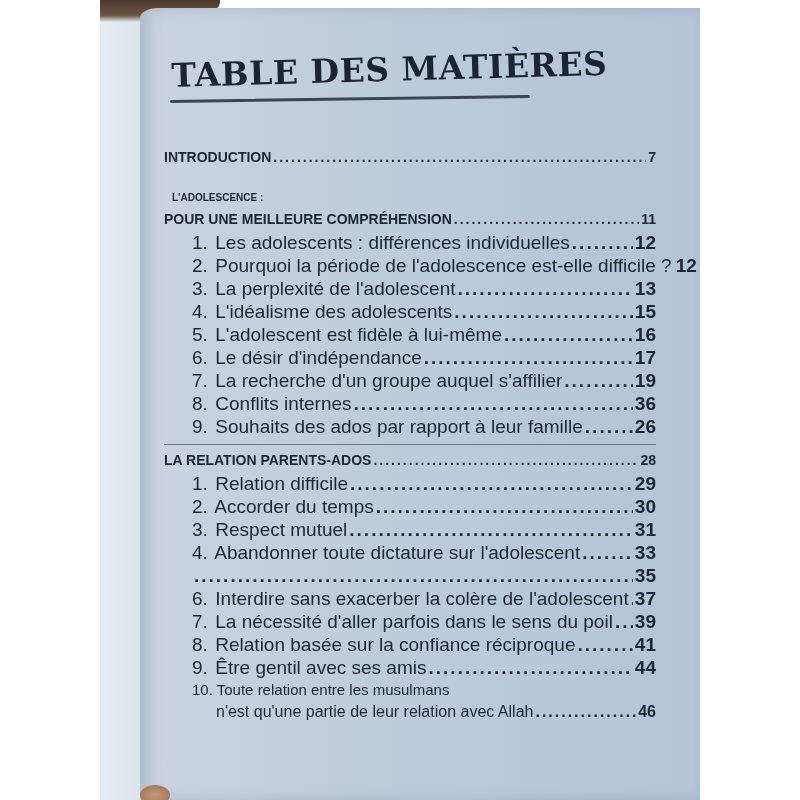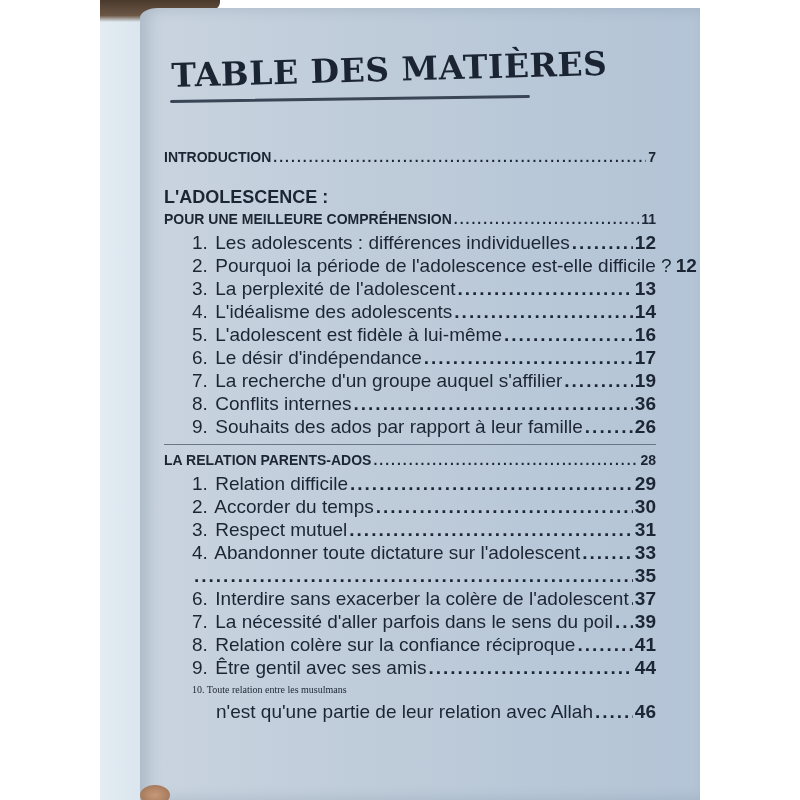--- a/index.html
+++ b/index.html
@@ -34,38 +34,38 @@
     position: absolute; left: 30px; top: 92px; width: 360px; height: 3px;
     background: #3a4656; transform: rotate(-0.8deg); transform-origin: left center;
     border-radius: 2px;
   }
   .toc {
     position: absolute; left: 24px; top: 138px; width: 492px;
     color: #1c2533; font-family: "Liberation Sans", sans-serif;
   }
   .row {
     display: flex; align-items: baseline; white-space: nowrap;
-    font-size: 19px; line-height: 23px;
+    font-size: 16px; line-height: 23px;
   }
   .row .label { flex: 0 0 auto; }
   .row .leader {
     flex: 1 1 auto; overflow: hidden; margin: 0 2px; letter-spacing: 2px;
     font-weight: bold;
   }
   .row .leader::after {
     content: "........................................................................................................................";
   }
   .row .pg { flex: 0 0 auto; font-weight: bold; }
   .section { font-weight: bold; font-size: 14px; }
   .section-gap { margin-top: 18px; }
   .sub { padding-left: 28px; font-size: 19px; }
   .sub .num { display: inline-block; min-width: 18px; }
-  .multi-first { padding-left: 28px; font-size: 10px; line-height: 21px; white-space: nowrap; font-family: Liberation Serif, serif; }
+  .multi-first { padding-left: 28px; font-size: 15px; line-height: 21px; white-space: nowrap; }
   .multi-second { padding-left: 52px; }
-  .section-head { font-weight: bold; font-size: 18px; line-height: 21px; }
+  .section-head { font-weight: bold; font-size: 10px; line-height: 21px; margin-left: 8px; }
   .divider {
     height: 1px; background: #6a7686; margin: 6px 0 4px 0; width: 492px;
   }
   .finger {
     position: absolute; left: 140px; top: 785px; width: 30px; height: 20px;
     background: radial-gradient(ellipse at center, #c69a78 0%, #a67a5c 70%, rgba(166,122,92,0) 100%);
     border-radius: 50%;
   }
 </style>
 </head>
@@ -105,21 +105,21 @@
         <span class="pg">12</span>
       </div>
       <div class="row sub">
         <span class="label"><span class="num">3.</span> <span>La perplexité de l'adolescent</span></span>
         <span class="leader"></span>
         <span class="pg">13</span>
       </div>
       <div class="row sub">
         <span class="label"><span class="num">4.</span> <span>L'idéalisme des adolescents</span></span>
         <span class="leader"></span>
-        <span class="pg">14</span>
+        <span class="pg">15</span>
       </div>
       <div class="row sub">
         <span class="label"><span class="num">5.</span> <span>L'adolescent est fidèle à lui-même</span></span>
         <span class="leader"></span>
         <span class="pg">16</span>
       </div>
       <div class="row sub">
         <span class="label"><span class="num">6.</span> <span>Le désir d'indépendance</span></span>
         <span class="leader"></span>
         <span class="pg">17</span>
@@ -178,21 +178,21 @@
         <span class="label"><span class="num">6.</span> <span>Interdire sans exacerber la colère de l'adolescent</span></span>
         <span class="leader"></span>
         <span class="pg">37</span>
       </div>
       <div class="row sub">
         <span class="label"><span class="num">7.</span> <span>La nécessité d'aller parfois dans le sens du poil</span></span>
         <span class="leader"></span>
         <span class="pg">39</span>
       </div>
       <div class="row sub">
-        <span class="label"><span class="num">8.</span> <span>Relation colère sur la confiance réciproque</span></span>
+        <span class="label"><span class="num">8.</span> <span>Relation basée sur la confiance réciproque</span></span>
         <span class="leader"></span>
         <span class="pg">41</span>
       </div>
       <div class="row sub">
         <span class="label"><span class="num">9.</span> <span>Être gentil avec ses amis</span></span>
         <span class="leader"></span>
         <span class="pg">44</span>
       </div>
       <div class="multi-first">
         <span class="num">10.</span> <span>Toute relation entre les musulmans</span>

